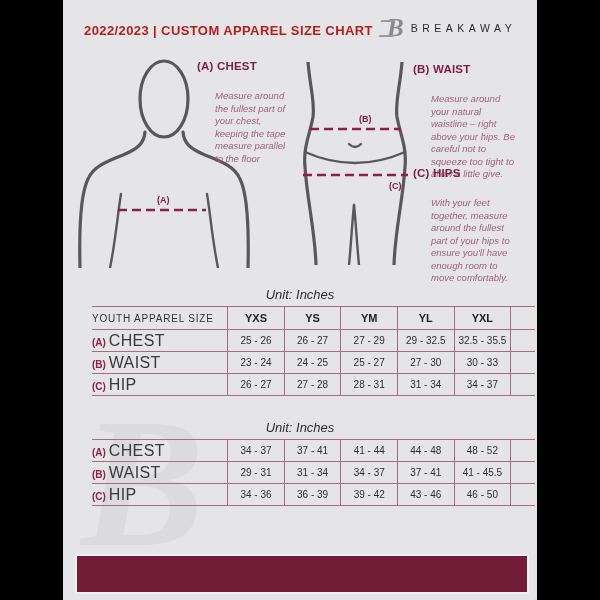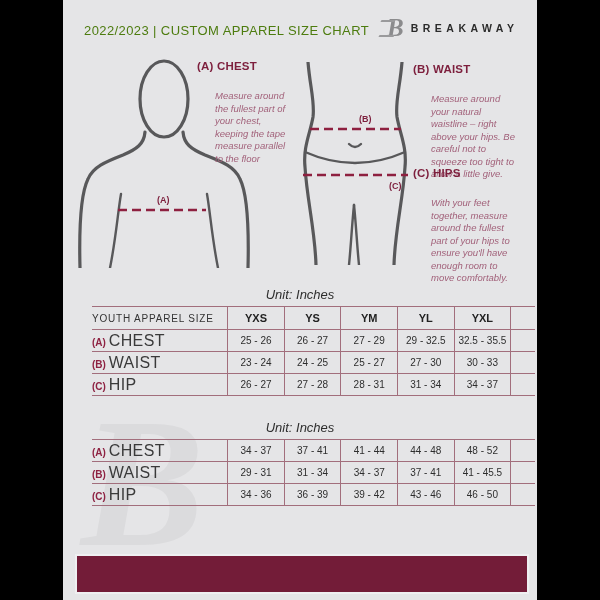--- a/index.html
+++ b/index.html
@@ -1,28 +1,28 @@
 <!DOCTYPE html>
 <html><head>
 <meta charset="utf-8">
 <style>
   html,body{margin:0;padding:0;background:#000;}
   #canvas{position:relative;width:600px;height:600px;background:#000;overflow:hidden;
           font-family:"Liberation Sans",sans-serif;}
   #page{position:absolute;left:63px;top:0;width:474px;height:600px;background:#E5E5E7;}
 
   
-  .hdr-title{position:absolute;left:21px;top:23px;font-size:13px;font-weight:normal;
-             letter-spacing:.4px;color:#4d7c0f;white-space:nowrap;}
+  .hdr-title{position:absolute;left:21px;top:23px;font-size:13px;font-weight:bold;
+             letter-spacing:.4px;color:#b91c1c;white-space:nowrap;}
   .logo{position:absolute;left:318px;top:15px;display:flex;align-items:center;gap:7px;}
   .logo-b{font-family:"Liberation Serif",serif;font-style:italic;font-weight:bold;
           font-size:25px;color:#8b8b8d;line-height:1;position:relative;padding-left:6px;}
   .logo-b::before{content:"";position:absolute;left:0;top:5px;width:14px;height:2px;background:#9a9a9c;transform:skewX(-30deg);}
   .logo-b::after{content:"";position:absolute;left:-2px;bottom:3px;width:15px;height:2px;background:#9a9a9c;transform:skewX(-30deg);}
-  .logo-name{font-size:10.5px;font-weight:bold;letter-spacing:4.5px;color:#2b2b2b;}
+  .logo-name{font-size:10.5px;font-weight:normal;letter-spacing:4.5px;color:#2b2b2b;}
 
   
   .instr{position:absolute;z-index:2;}
   .instr h3{margin:0 0 6px 0;font-size:11.5px;font-weight:bold;color:#7D1F3D;letter-spacing:.2px;}
   .instr p{margin:18px;font-size:9.5px;font-style:italic;color:#A2617A;line-height:1.32;}
   #instr-chest{left:134px;top:60px;width:110px;}
   #instr-waist{left:350px;top:63px;width:122px;}
   #instr-hips{left:350px;top:167px;width:122px;}
 
   

